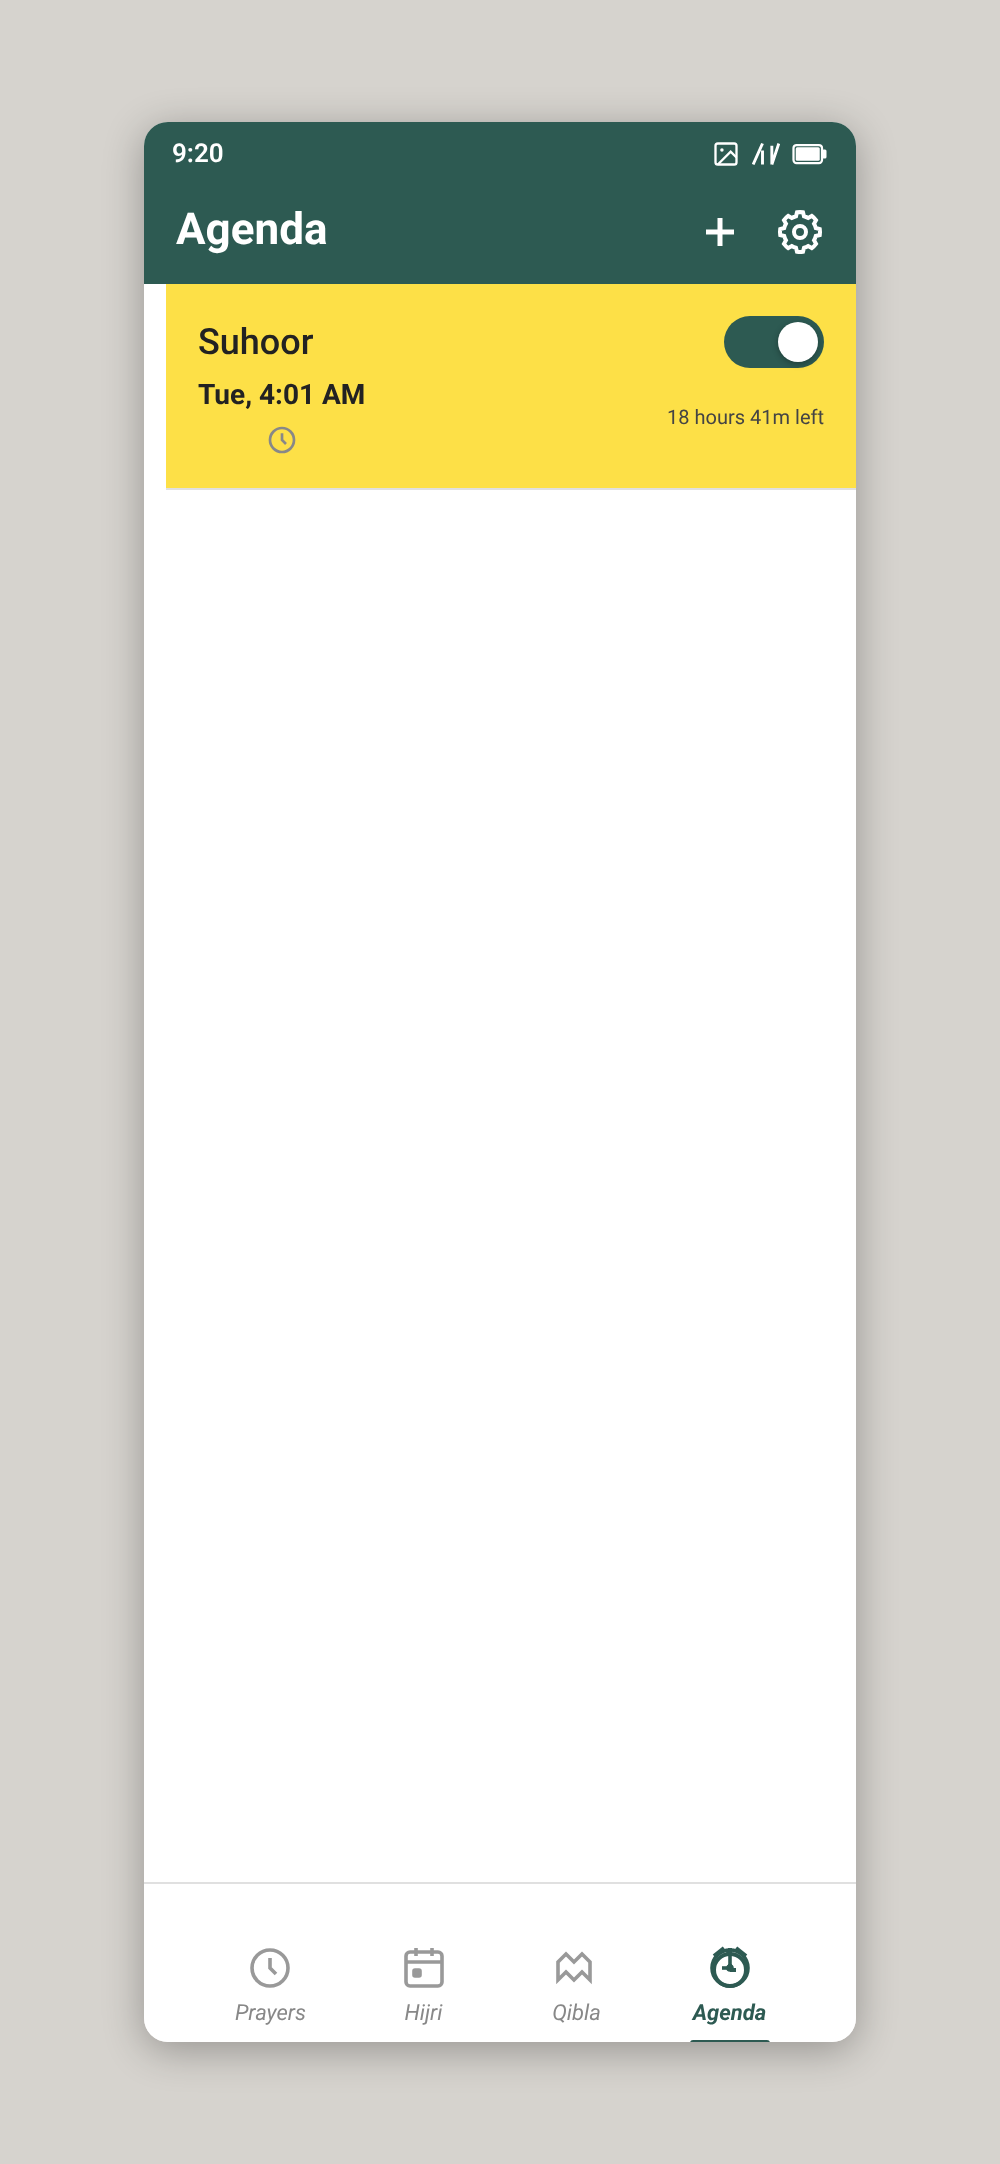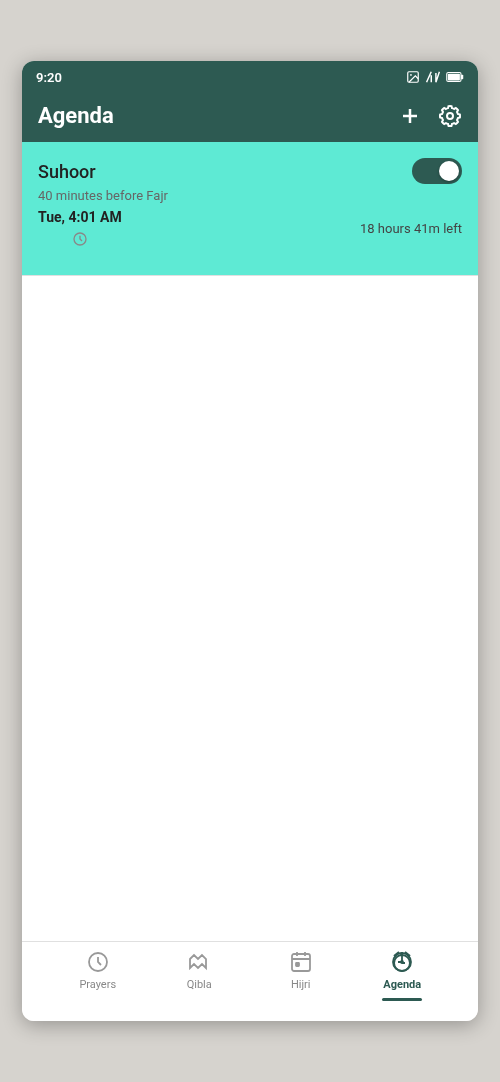--- a/index.html
+++ b/index.html
@@ -19,21 +19,21 @@
 
     .phone-container {
       width: 500px;
       height: 1082px;
       display: flex;
       justify-content: center;
       align-items: center;
     }
 
     .app-screen {
-      width: 456px;
+      width: 356px;
       height: 960px;
       background: #f0eeeb;
       border-radius: 12px;
       overflow: hidden;
       display: flex;
       flex-direction: column;
       box-shadow: 0 4px 20px rgba(0,0,0,0.3);
     }
 
     
@@ -93,23 +93,24 @@
 
     
     .main-content {
       flex: 1;
       background: white;
       overflow-y: auto;
     }
 
     
     .alarm-card {
-      background: #5eead4;
-      padding: 16px 16px 28px 16px;
+      background: #fde047;
+      padding: 16px 16px 16px 16px;
       border-bottom: 1px solid #e0e0e0;
+      margin-left: 11px;
     }
 
     .alarm-header {
       display: flex;
       justify-content: space-between;
       align-items: center;
       margin-bottom: 4px;
     }
 
     .alarm-title {
@@ -177,39 +178,40 @@
       color: #222;
     }
 
     .alarm-clock-icon {
       color: #888;
       display: flex;
       align-items: center;
     }
 
     .alarm-remaining {
-      font-size: 13px;
+      font-size: 10px;
       color: #444;
     }
 
     
     .empty-area {
       flex: 1;
       background: white;
     }
 
     
     .bottom-nav {
       background: white;
       border-top: 1px solid #e0e0e0;
       height: 80px;
       display: flex;
-      align-items: flex-start;
+      align-items: flex-end;
       justify-content: space-around;
       padding: 0 25px;
+      font-style: italic;
     }
 
     .nav-item {
       display: flex;
       flex-direction: column;
       align-items: center;
       gap: 4px;
       cursor: pointer;
       flex: 1;
       padding: 8px 0;
@@ -305,21 +307,20 @@
     <div class="main-content">
 
       <div class="alarm-card">
         <div class="alarm-header">
           <span class="alarm-title">Suhoor</span>
           <label class="toggle">
             <input type="checkbox" checked="" style="">
             <span class="toggle-slider"></span>
           </label>
         </div>
-        <div class="alarm-repeat">40 minutes before Fajr</div>
         <div class="alarm-time-row">
           <div class="alarm-time">
             <span class="alarm-time-text">Tue, 4:01 AM</span>
             <span class="alarm-clock-icon">
               <svg width="16" height="16" viewBox="0 0 24 24" fill="none" stroke="#888" stroke-width="2">
                 <circle cx="12" cy="12" r="9"></circle>
                 <polyline points="12 7 12 12 15 15"></polyline>
               </svg>
             </span>
           </div>
@@ -339,37 +340,37 @@
             <circle cx="12" cy="12" r="9"></circle>
             <polyline points="12 7 12 12 15 15"></polyline>
           </svg>
         </div>
         <span class="nav-label">Prayers</span>
       </div>
 
       <div class="nav-item">
         <div class="nav-icon">
           <svg width="24" height="24" viewBox="0 0 24 24" fill="none" stroke="#999" stroke-width="1.8">
-            <path d="M3 9l4-4 4 4 4-4 4 4v9l-4-4-4 4-4-4-4 4z"></path>
-          </svg>
-        </div>
-        <span class="nav-label">Qibla</span>
-      </div>
-
-      <div class="nav-item">
-        <div class="nav-icon">
-          <svg width="24" height="24" viewBox="0 0 24 24" fill="none" stroke="#999" stroke-width="1.8">
             <rect x="3" y="4" width="18" height="17" rx="2"></rect>
             <line x1="3" y1="9" x2="21" y2="9"></line>
             <line x1="8" y1="2" x2="8" y2="6"></line>
             <line x1="16" y1="2" x2="16" y2="6"></line>
             <rect x="7" y="13" width="3" height="3" rx="0.5" fill="#999"></rect>
           </svg>
         </div>
         <span class="nav-label">Hijri</span>
+      </div>
+
+      <div class="nav-item">
+        <div class="nav-icon">
+          <svg width="24" height="24" viewBox="0 0 24 24" fill="none" stroke="#999" stroke-width="1.8">
+            <path d="M3 9l4-4 4 4 4-4 4 4v9l-4-4-4 4-4-4-4 4z"></path>
+          </svg>
+        </div>
+        <span class="nav-label">Qibla</span>
       </div>
 
       <div class="nav-item active">
         <div class="nav-icon">
           <svg width="24" height="24" viewBox="0 0 24 24" fill="none" stroke="#2d5a52" stroke-width="1.8">
             <circle cx="12" cy="12" r="9"></circle>
             <line x1="12" y1="7" x2="12" y2="12"></line>
             <circle cx="12" cy="12" r="1" fill="#2d5a52"></circle>
             <path d="M12 3a1 1 0 000 2" stroke="none" fill="#2d5a52"></path>
             <line x1="12" y1="5" x2="12" y2="7"></line>

